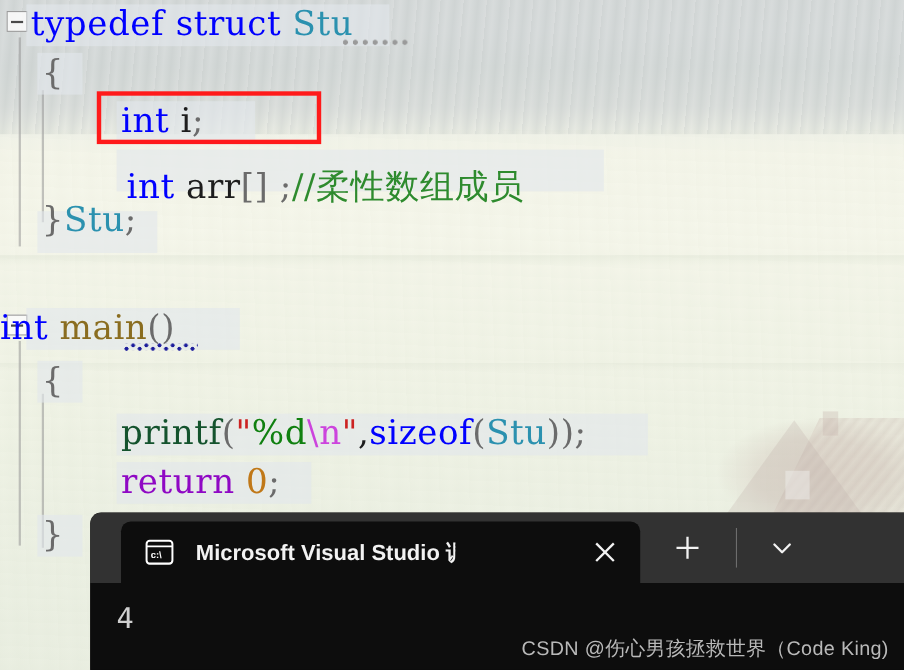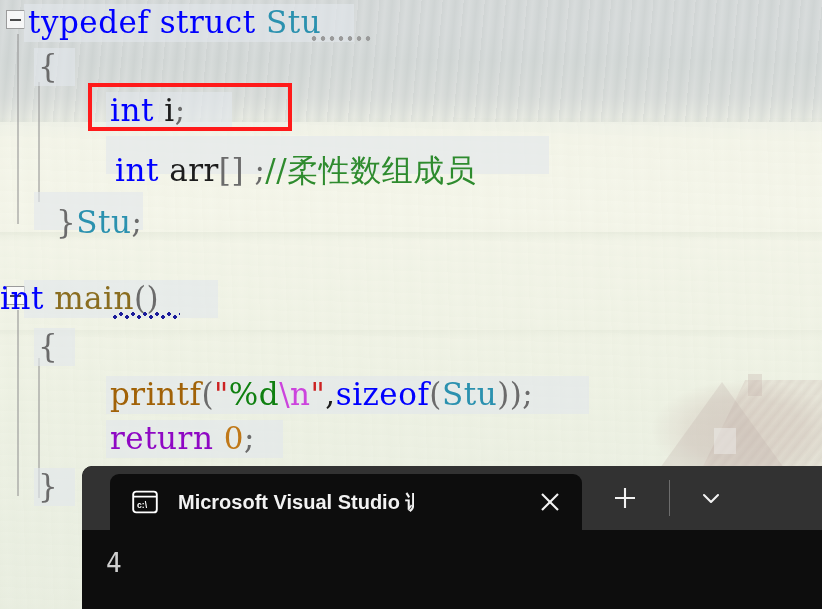--- a/index.html
+++ b/index.html
@@ -147,21 +147,21 @@
     position: absolute;
     background: rgba(226,231,236,0.62);
   }
 
   
   .kw      { color: #0000ff; }      
   .type    { color: #2b91af; }      
   .plain   { color: #1d1d1d; }      
   .punct   { color: #6b6b6b; }
   .cmt     { color: #2e8b2e; }      
-  .fn      { color: #a16207; }      
+  .fn      { color: #14532d; }      
   .str     { color: #cc2222; }      
   .fmt     { color: #108010; }      
   .esc     { color: #cc44dd; }      
   .ctl     { color: #8f08c4; text-align: right; }      
   .num     { color: #c07818; }      
   .mainid  { color: #8a6d20; }
 
   
   .squiggle {
     position: absolute;
@@ -319,21 +319,21 @@
         <div class="line-bg" style="top: 328px; left: 34px; height: 38px; width: 41px;"></div>
         <div class="line-bg" style="top: 376px; left: 106px; height: 38px; width: 483px;"></div>
         <div class="line-bg" style="top: 420px; left: 106px; height: 38px; width: 177px;"></div>
         <div class="line-bg" style="top: 468px; left: 34px; height: 38px; width: 41px;"></div>
       </div>
     <div id="code-area">
         <div class="code-line" style="top: 0px; padding-left: 28px;"><span class="seg kw">typedef struct </span><span class="seg type">Stu</span></div>
         <div class="code-line" style="top: 44px; padding-left: 38px;"><span class="seg punct">{</span></div>
         <div class="code-line" style="top: 88px; padding-left: 110px;"><span class="seg kw">int</span><span class="seg plain"> i</span><span class="seg punct">;</span></div>
         <div class="code-line" style="top: 148px; padding-left: 115px;"><span class="seg kw">int</span><span class="seg plain"> arr</span><span class="seg punct">[]</span><span class="seg punct"> ;</span><span class="seg cmt">//柔性数组成员</span></div>
-        <div class="code-line" style="top: 200px; padding-left: 56px;"><span class="seg punct">}</span><span class="seg type">Stu</span><span class="seg punct">;</span></div>
+        <div class="code-line" style="top: 178px; padding-left: 38px;"><span class="seg punct">}</span><span class="seg type">Stu</span><span class="seg punct">;</span></div>
         <div class="code-line" style="top: 276px; "><span class="seg kw">int</span><span class="seg plain"> </span><span class="seg mainid">main</span><span class="seg punct">()</span></div>
         <div class="code-line" style="top: 324px; padding-left: 38px;"><span class="seg punct">{</span></div>
         <div class="code-line" style="top: 372px; padding-left: 110px;"><span class="seg fn">printf</span><span class="seg punct">(</span><span class="seg str">"</span><span class="seg fmt">%d</span><span class="seg esc">\n</span><span class="seg str">"</span><span class="seg plain">,</span><span class="seg kw">sizeof</span><span class="seg punct">(</span><span class="seg type">Stu</span><span class="seg punct">))</span><span class="seg punct">;</span></div>
         <div class="code-line" style="top: 416px; padding-left: 110px;"><span class="seg ctl">return</span><span class="seg plain"> </span><span class="seg num">0</span><span class="seg punct">;</span></div>
         <div class="code-line" style="top: 464px; padding-left: 38px;"><span class="seg punct">}</span></div>
       </div>
 
     <div class="squiggle" id="squiggle" style="left: 112px; top: 312px; width: 68px;"></div>
     <div class="dotline" id="dotline" style="left: 311px; top: 36px; width: 60px;"></div>
     <div class="red-box" id="red-box" style="left: 88px; top: 83px; width: 204px; height: 48px; border-color: rgb(255, 26, 26);"></div>
@@ -370,16 +370,17 @@
 
       <div class="dropdown">
         <svg viewBox="0 0 30 30" width="30" height="30">
           <polyline points="8,12 15,19 22,12" fill="none" stroke="#f2f2f2" stroke-width="2.1" stroke-linecap="round" stroke-linejoin="round"></polyline>
         </svg>
       </div>
     </div>
 
     <div class="console-body">
       <div class="console-output">4</div>
+      <div class="watermark">CSDN @伤心男孩拯救世界（Code King)</div>
     </div>
   </div>
 
 </div>
 
 </body></html>

